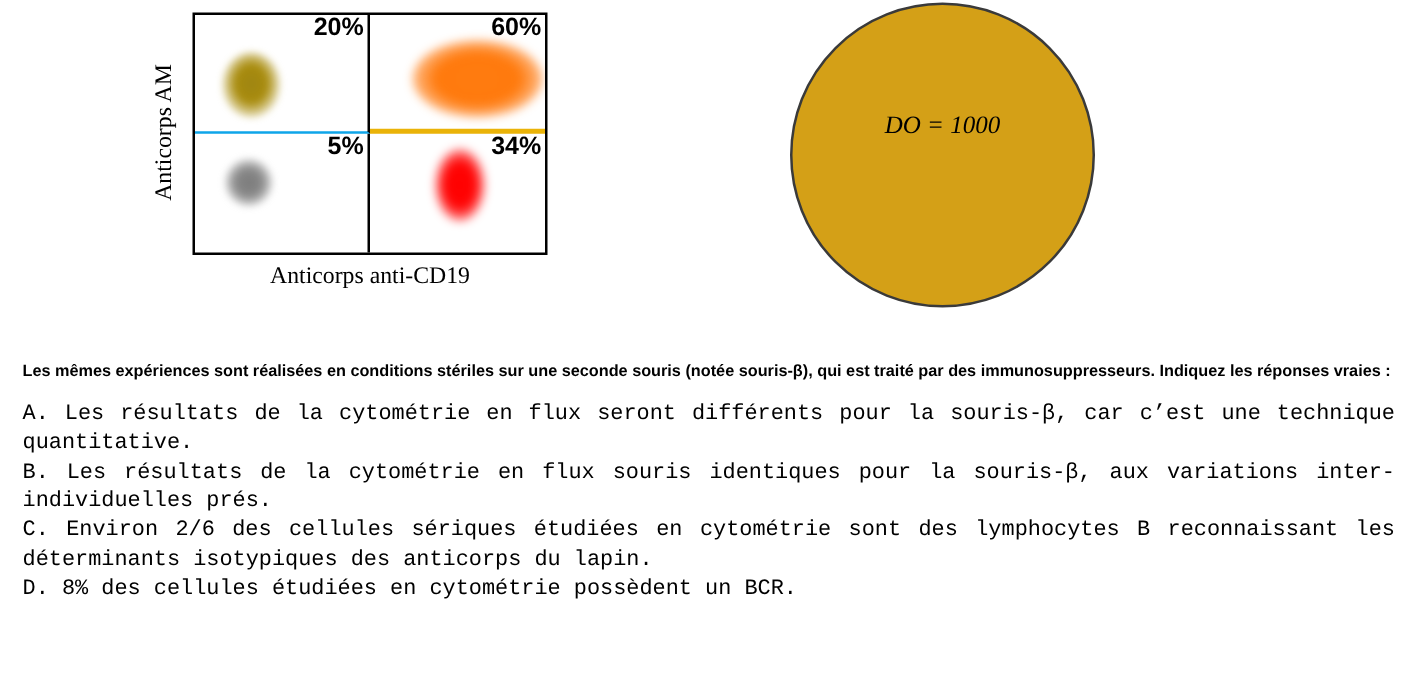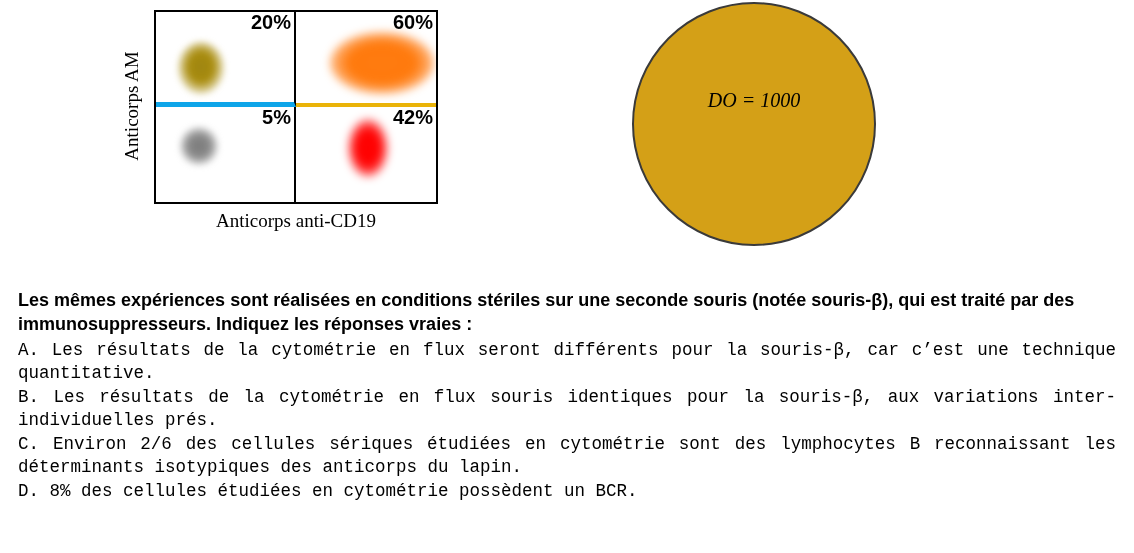--- a/index.html
+++ b/index.html
@@ -57,21 +57,21 @@
     border: 2px solid #000000;
     box-sizing: border-box;
   }
   .cyto-quadrant {
     position: absolute;
     width: 50%;
     height: 50%;
     box-sizing: border-box;
     overflow: hidden;
   }
-  .cyto-q-tl { left: 0; top: 0; border-right: 2px solid #000; border-bottom: 5px solid #0ea5e9; }
+  .cyto-q-tl { left: 0; top: 0; border-right: 2px solid #000; border-bottom: 2px solid #0ea5e9; }
   .cyto-q-tr { left: 50%; top: 0; border-bottom: 4px solid #eab308; }
   .cyto-q-bl { left: 0; top: 50%; border-right: 2px solid #000; }
   .cyto-q-br { left: 50%; top: 50%; }
   .cyto-pct {
     position: absolute;
     right: 3px;
     top: -1px;
     font-size: 20px;
     font-weight: bold;
     font-family: "Liberation Sans", sans-serif;
@@ -149,24 +149,24 @@
     position: absolute;
     left: 18px;
     top: 288px;
     width: 1098px;
     font-size: 17.5px;
     line-height: 1.32;
   }
   #question-stem {
     font-weight: bold;
     font-family: "Liberation Sans", sans-serif;
-    font-size: 18px;
+    font-size: 13px;
     line-height: 1.36;
     text-align: left;
-    margin-bottom: 2px;
+    margin-bottom: 14px;
   }
   .answer-line {
     font-family: Liberation Mono, monospace;
     font-size: 17.5px;
     line-height: 1.34;
     text-align: justify;
     margin: 0;
   }
   .answer-line.nojust { text-align: left; }
 </style>
@@ -193,21 +193,21 @@
         <div class="cyto-pct">60%</div>
       </div>
 
       <div class="cyto-quadrant cyto-q-bl">
         <div class="blob" id="blob-bl"></div>
         <div class="cyto-pct">5%</div>
       </div>
 
       <div class="cyto-quadrant cyto-q-br">
         <div class="blob" id="blob-br"></div>
-        <div class="cyto-pct">42%</div>
+        <div class="cyto-pct">34%</div>
       </div>
 
     </div>
 
     <div id="cyto-xlabel">Anticorps anti-CD19</div>
   </div>
 
   <div id="elisa-figure">
     <div id="elisa-circle"></div>
     <div id="elisa-text">

